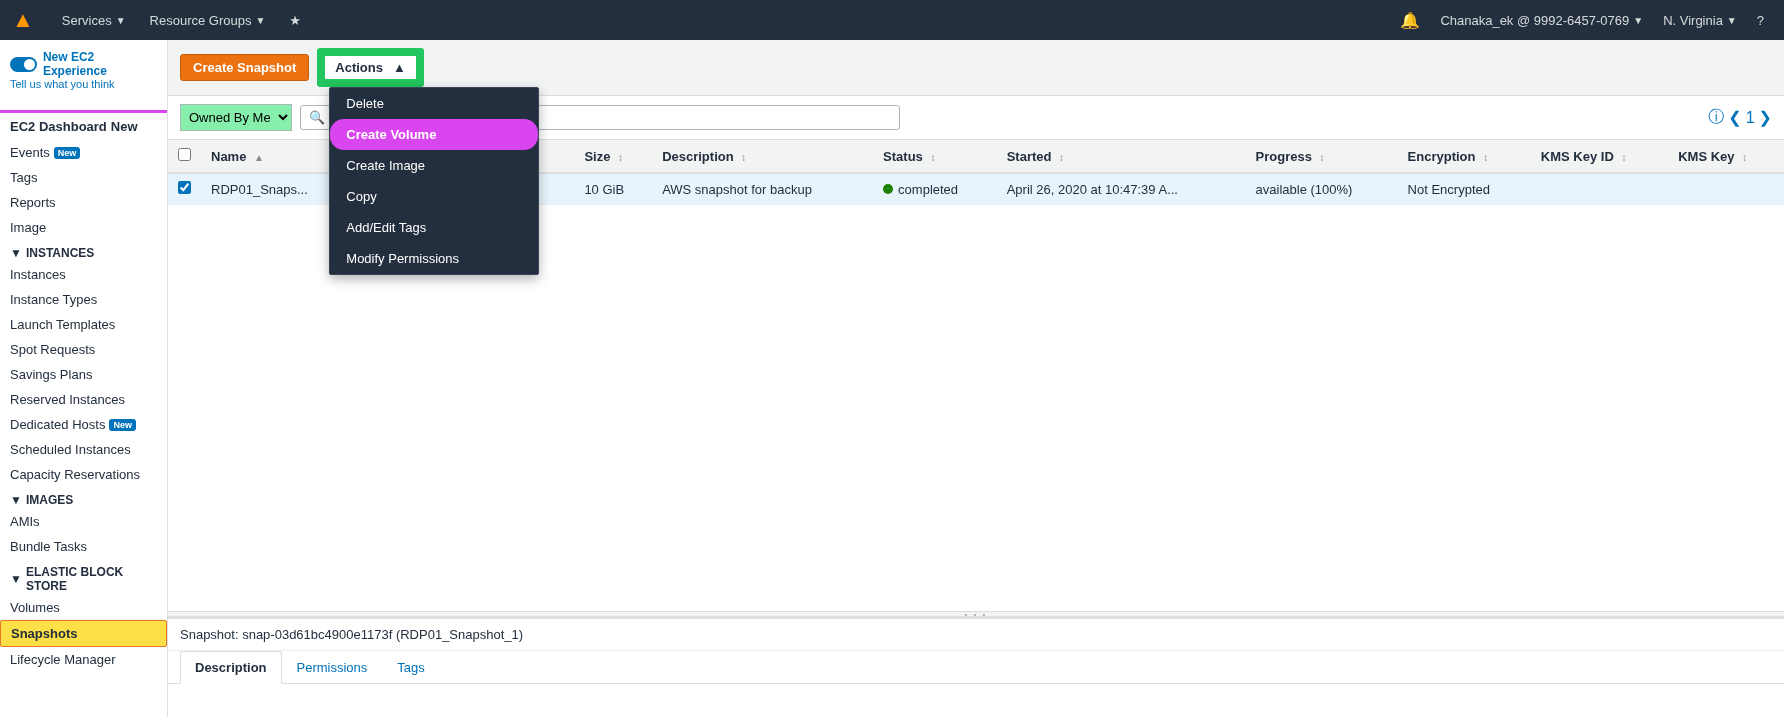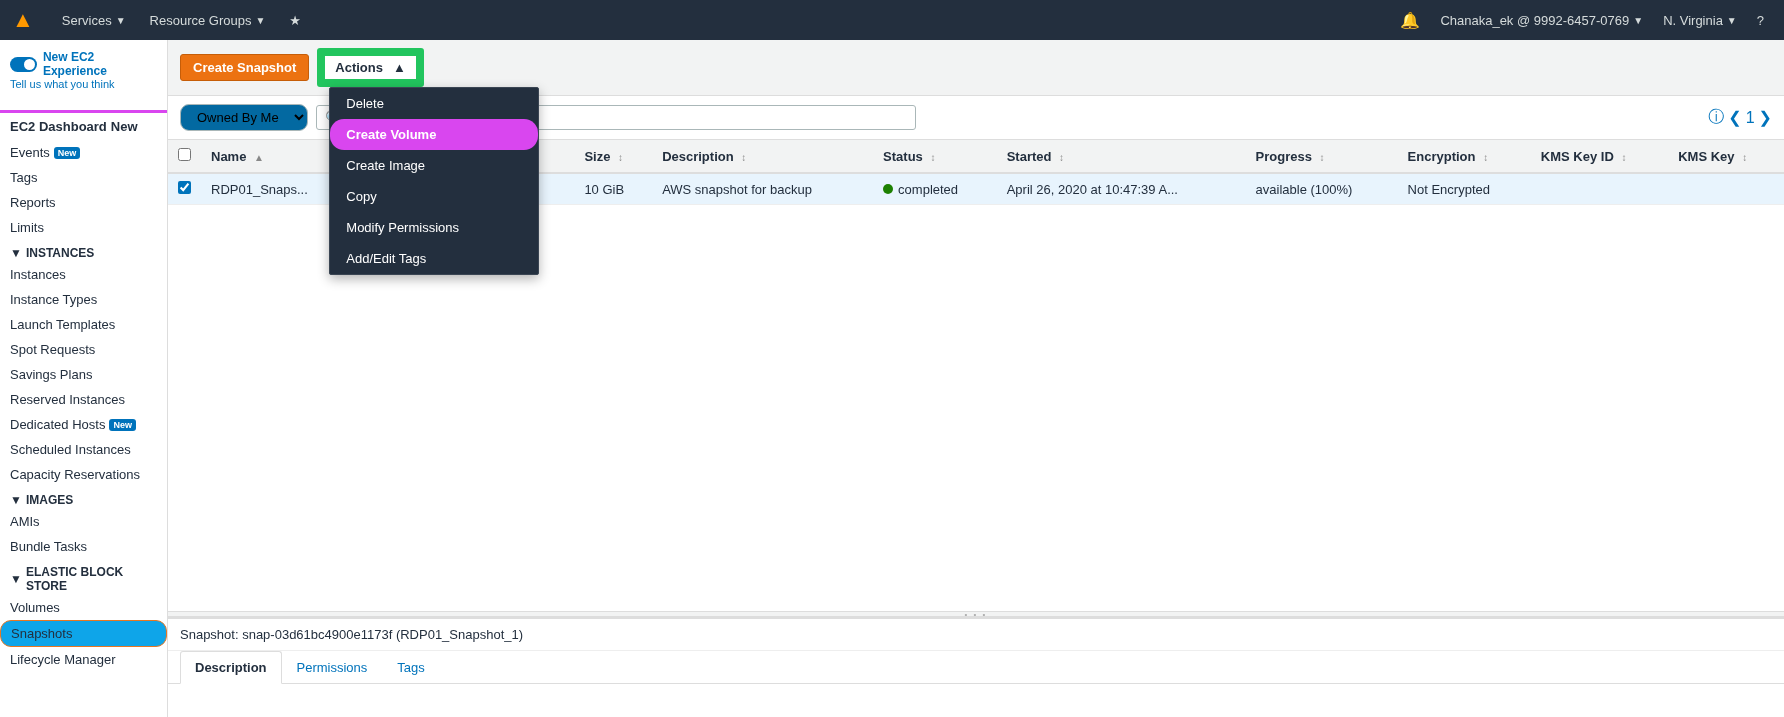--- a/index.html
+++ b/index.html
@@ -103,25 +103,25 @@
     .sidebar-item {
       padding: 5px 10px;
       cursor: pointer;
       color: #232f3e;
       font-size: 13px;
       display: flex;
       align-items: center;
       gap: 4px;
     }
     .sidebar-item.active {
-      background: #0ea5e9;
-      color: #232f3e;
-      font-weight: 400;
+      background: #fde047;
+      color: #232f3e;
+      font-weight: 700;
       border: 1px solid #e87722;
-      border-radius: 11px;
+      border-radius: 2px;
     }
     .sidebar-item .badge-new {
       font-size: 9px;
       background: #0073bb;
       color: #fff;
       padding: 1px 4px;
       border-radius: 3px;
       font-weight: 700;
     }
     .ec2-dashboard-item {
@@ -188,25 +188,25 @@
       overflow: hidden;
     }
     .table-toolbar {
       padding: 8px 12px;
       display: flex;
       align-items: center;
       gap: 8px;
       border-bottom: 1px solid #ddd;
     }
     .filter-select {
-      padding: 4px 12px;
+      padding: 4px 4px;
       border: 1px solid #aab7b8;
-      border-radius: 9px;
-      font-size: 13px;
-      background: #0369a1;
+      border-radius: 0;
+      font-size: 13px;
+      background: #86efac;
       cursor: pointer;
     }
     .search-input-wrap {
       flex: 1;
       display: flex;
       align-items: center;
       border: 1px solid #aab7b8;
       border-radius: 3px;
       background: #fff;
       padding: 4px 8px;
@@ -419,21 +419,21 @@
       <span>Events</span>
       <span class="badge-new">New</span>
     </div>
     <div class="sidebar-item">
       <span>Tags</span>
     </div>
     <div class="sidebar-item">
       <span>Reports</span>
     </div>
     <div class="sidebar-item">
-      <span>Limits</span>
+      <span>Image</span>
     </div>
 
     <div class="nav-section-header">
       <span>▼</span>
       <span>INSTANCES</span>
     </div>
     <div class="sidebar-item">
       <span>Instances</span>
     </div>
     <div class="sidebar-item">
@@ -497,22 +497,22 @@
         <button class="btn-actions">
           <span>Actions</span>
           <span>▲</span>
         </button>
 
         <div class="dropdown-menu">
           <div class="menu-item">Delete</div>
           <div class="menu-item highlighted">Create Volume</div>
           <div class="menu-item">Create Image</div>
           <div class="menu-item">Copy</div>
+          <div class="menu-item">Add/Edit Tags</div>
           <div class="menu-item">Modify Permissions</div>
-          <div class="menu-item">Add/Edit Tags</div>
         </div>
       </div>
     </div>
 
     <div class="table-area">
       <div class="table-toolbar">
         <select class="filter-select">
           <option>Owned By Me</option>
         </select>
         <div class="search-input-wrap">

